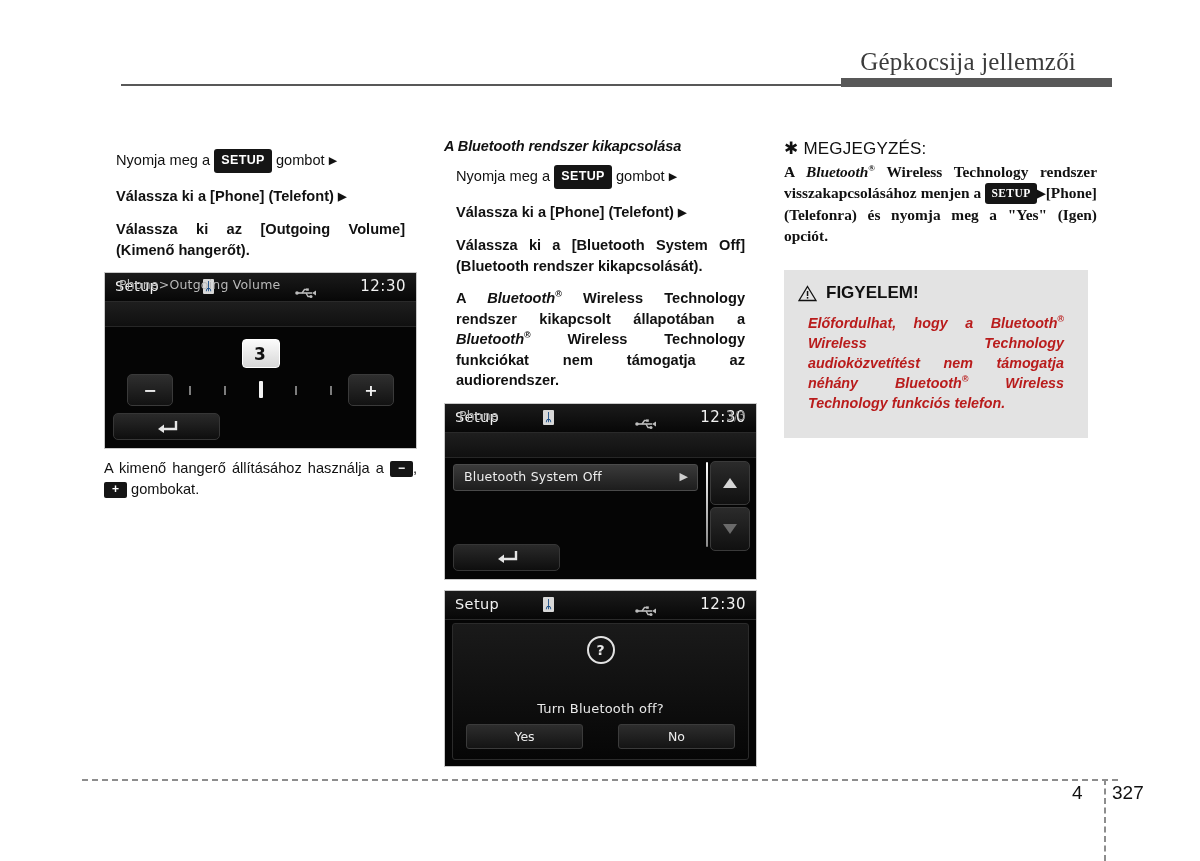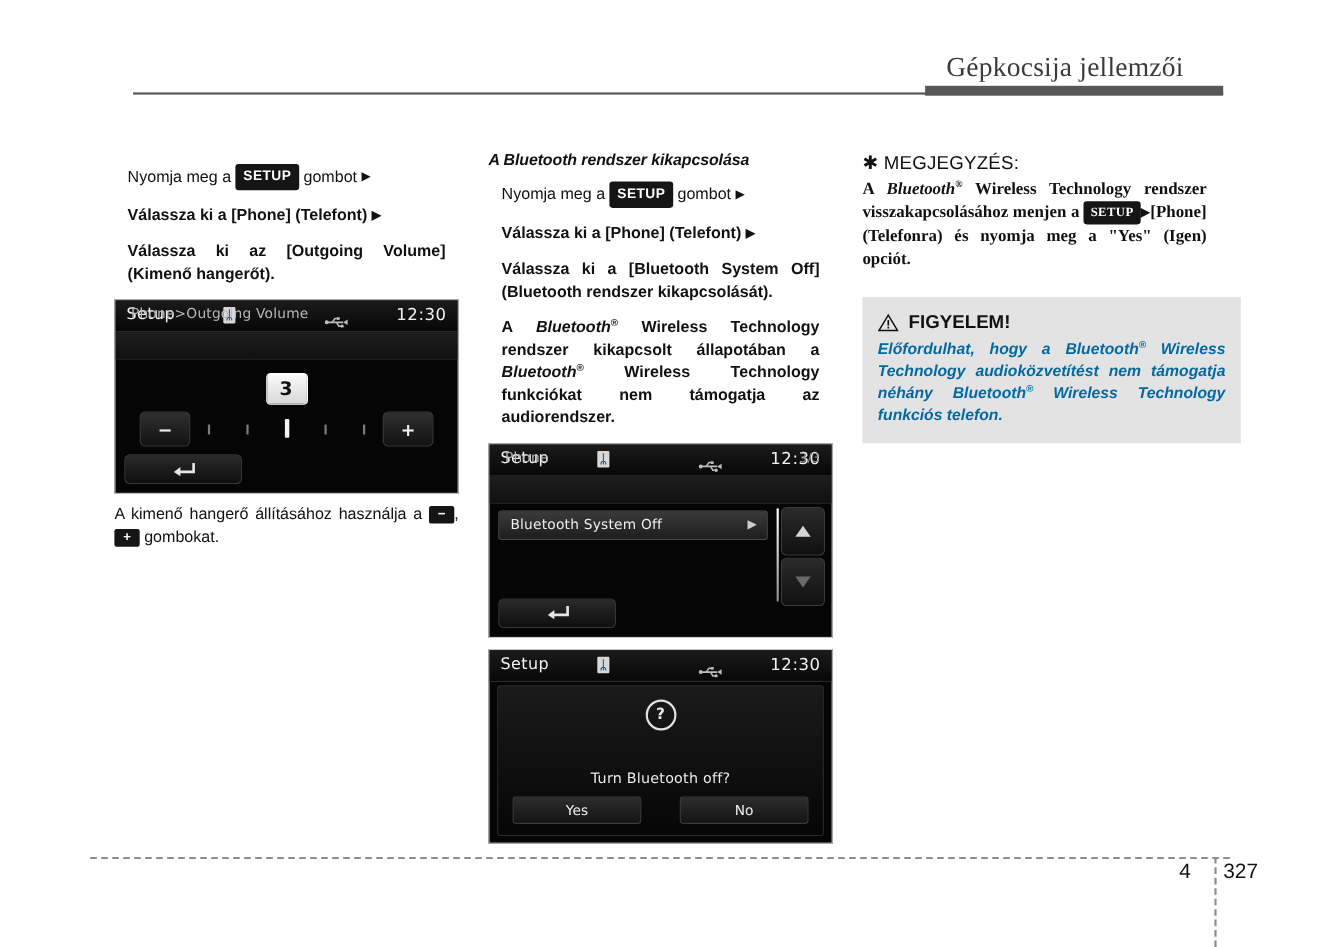--- a/index.html
+++ b/index.html
@@ -172,29 +172,29 @@
   .note-body{
     font-family:Liberation Serif, serif;
     font-size:15.4px; line-height:20.5px; font-weight:bold;
     color:#111; margin:0; text-align:justify;
   }
   .note-body .ser-ital{font-style:italic; font-weight:bold;}
 
   
   .warn{
     margin-top:24px; background:#e3e3e3; padding:13px 14px 15px 14px;
-    width:344px; box-sizing:border-box;
+    width:304px; box-sizing:border-box;
   }
   .warn-head{
     font-size:17px; font-weight:bold; color:#111; margin:0 0 5px 0;
     display:flex; align-items:center; gap:9px;
   }
   .warn-body{
     font-size:14.3px; line-height:20px; font-weight:bold; font-style:italic;
-    color:#0369a1; margin:0; text-align:justify;
+    color:#b91c1c; margin:10px; text-align:justify;
   }
 
   
   .foot-h{position:absolute; left:82px; top:779px; width:1036px; height:0;
     border-top:2px dashed #8d8d8d;}
   .foot-v{position:absolute; left:1104px; top:779px; width:0; height:82px;
     border-left:2px dashed #8d8d8d;}
   .foot-chap{position:absolute; left:1072px; top:782px; font-size:19px; color:#111;}
   .foot-page{position:absolute; left:1112px; top:782px; font-size:19px; color:#111;}
 </style>

